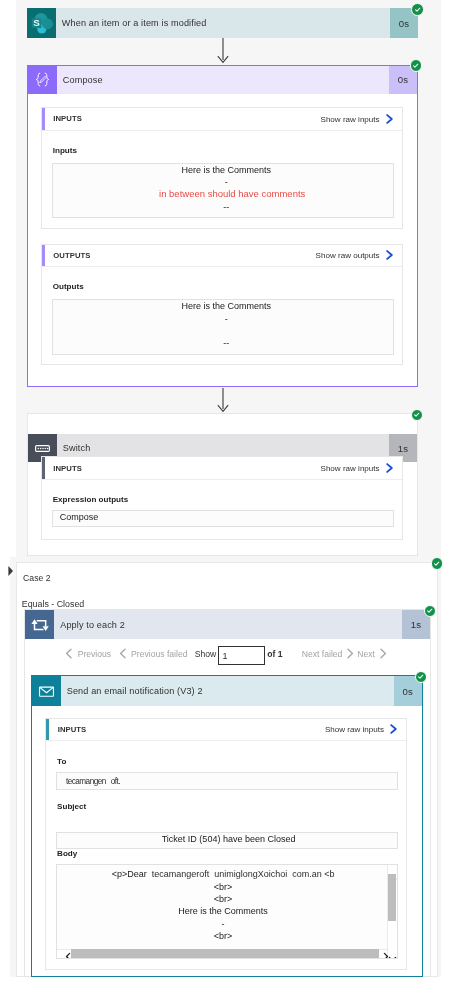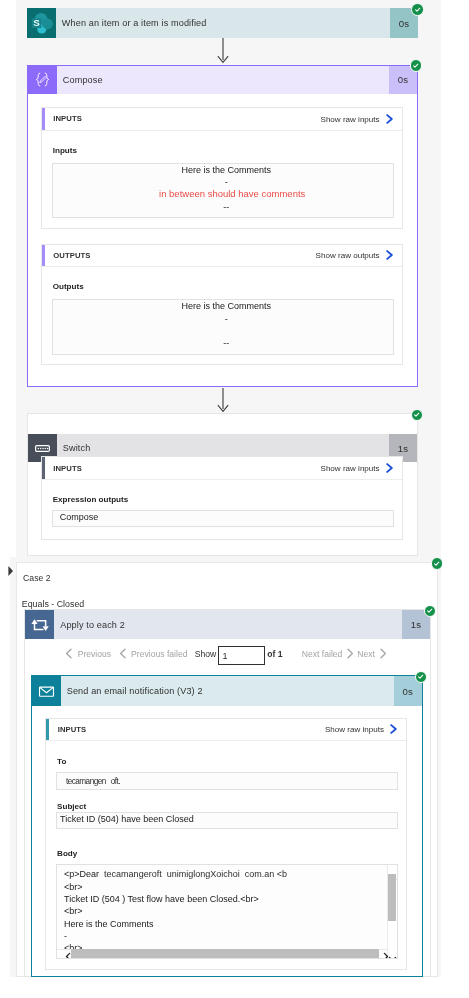--- a/index.html
+++ b/index.html
@@ -270,21 +270,21 @@
         <div class="pg-item pg-item-r" style="left:331.8px;">
           <span>Next</span>
           <span class="pg-chev-r">
             <svg viewBox="0 0 8 11">
                 <path d="M2 1.2 L6.4 5.5 L2 9.8" stroke="#a6a6a6" stroke-width="1.35" fill="none" stroke-linecap="round" stroke-linejoin="round"></path>
               </svg>
           </span>
         </div>
       </div>
 
-      <div class="card" style="left:5.5px;top:64.7px;width:391.9px;height:301.8px;border:1.7px solid #0c8199;">
+      <div class="card" style="left:5.5px;top:64.7px;width:391.9px;height:301.8px;border:1.7px solid #0c8199;text-align:center;">
         <div class="card-head" style="background:#daeaee;">
           <div class="card-icon" style="background:#0c8199;">
             <svg viewBox="0 0 24 24" width="19" height="19" aria-hidden="true">
               <rect x="3.2" y="6.4" width="17.6" height="11.6" rx="0.6" fill="none" stroke="#ffffff" stroke-width="1.45"></rect>
               <path d="M3.9 7.1 L12 13.6 L20.1 7.1" fill="none" stroke="#ffffff" stroke-width="1.45" stroke-linejoin="round" stroke-linecap="round"></path>
             </svg>
           </div>
           <div class="card-title">Send an email notification (V3) 2</div>
           <div class="card-dur" style="background:#a4cfda;">0s</div>
         </div>
@@ -305,30 +305,29 @@
                 </svg>
             </div>
           </div>
 
           <div class="f-label" style="left:11px;top:38.6px;">To</div>
           <div class="f-box" style="left:10px;top:53.3px;width:342px;height:18.1px;">
             <div class="blur mono" style="position:absolute;left:9px;top:2.8px;letter-spacing:-0.55px;font-size:8.2px;">tecamangen   oft.</div>
           </div>
 
           <div class="f-label" style="left:11px;top:83px;">Subject</div>
-          <div class="f-box" style="left:10px;top:93px;width:342px;height:17.6px;padding:0 0 0 3px;">
+          <div class="f-box" style="left:10px;top:113px;width:342px;height:17.6px;padding:0 0 0 3px;">
             <div class="mono">Ticket ID (504) have been Closed</div>
           </div>
 
           <div class="f-label" style="left:11px;top:130.5px;">Body</div>
           <div class="f-box" style="left:10px;top:145.2px;width:342px;height:95.5px;background:#fdfdfd;overflow:hidden;">
             <div style="position:absolute;left:7px;top:3.5px;width:318px;">
               <div class="mono"><span>&lt;p&gt;Dear </span><span class="blur"> tecamangeroft  unimiglongXoichoi  com.an &lt;b</span></div>
               <div class="mono">&lt;br&gt;</div>
-              <div class="mono">Ticket ID (504 ) Test flow have been Closed.&lt;br&gt;</div>
               <div class="mono">&lt;br&gt;</div>
               <div class="mono">Here is the Comments</div>
               <div class="mono">-</div>
               <div class="mono">&lt;br&gt;</div>
             </div>
 
             <div style="position:absolute;right:0;top:0;width:9.8px;bottom:0;background:#ffffff;
                         border-left:1px solid #eaeaea;box-sizing:border-box;"></div>
             <div style="position:absolute;right:0.4px;top:2.4px;width:9px;height:6px;">
               <svg viewBox="0 0 9 6">

